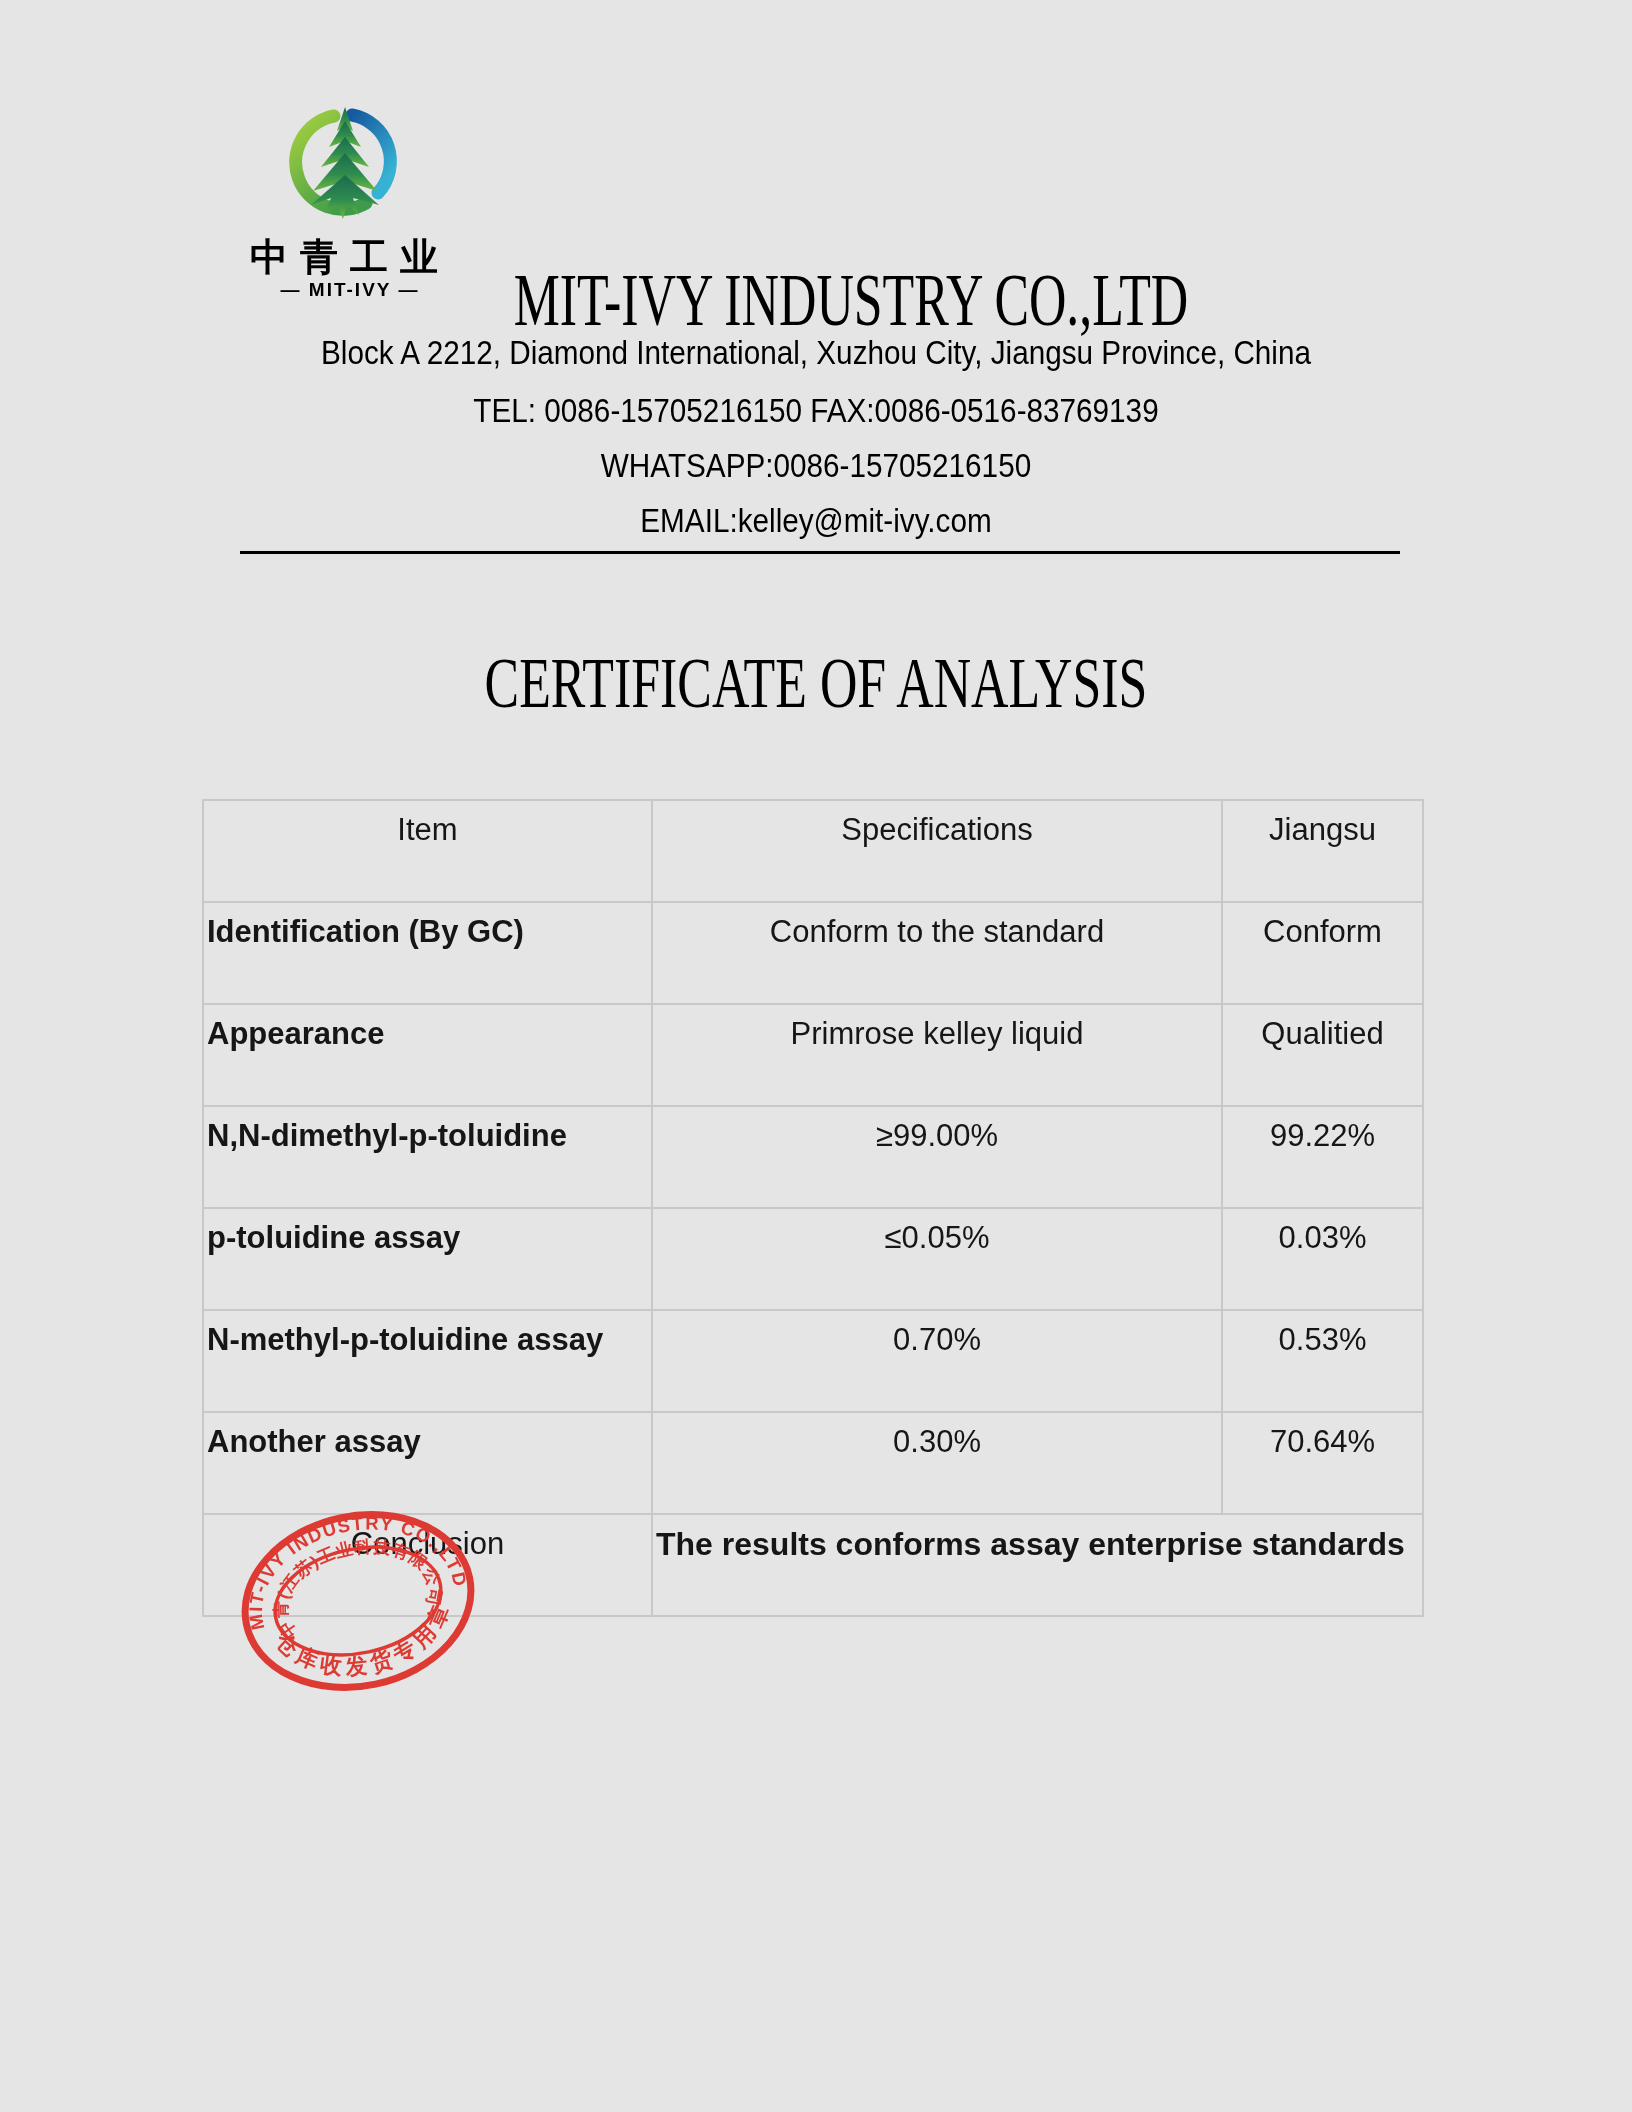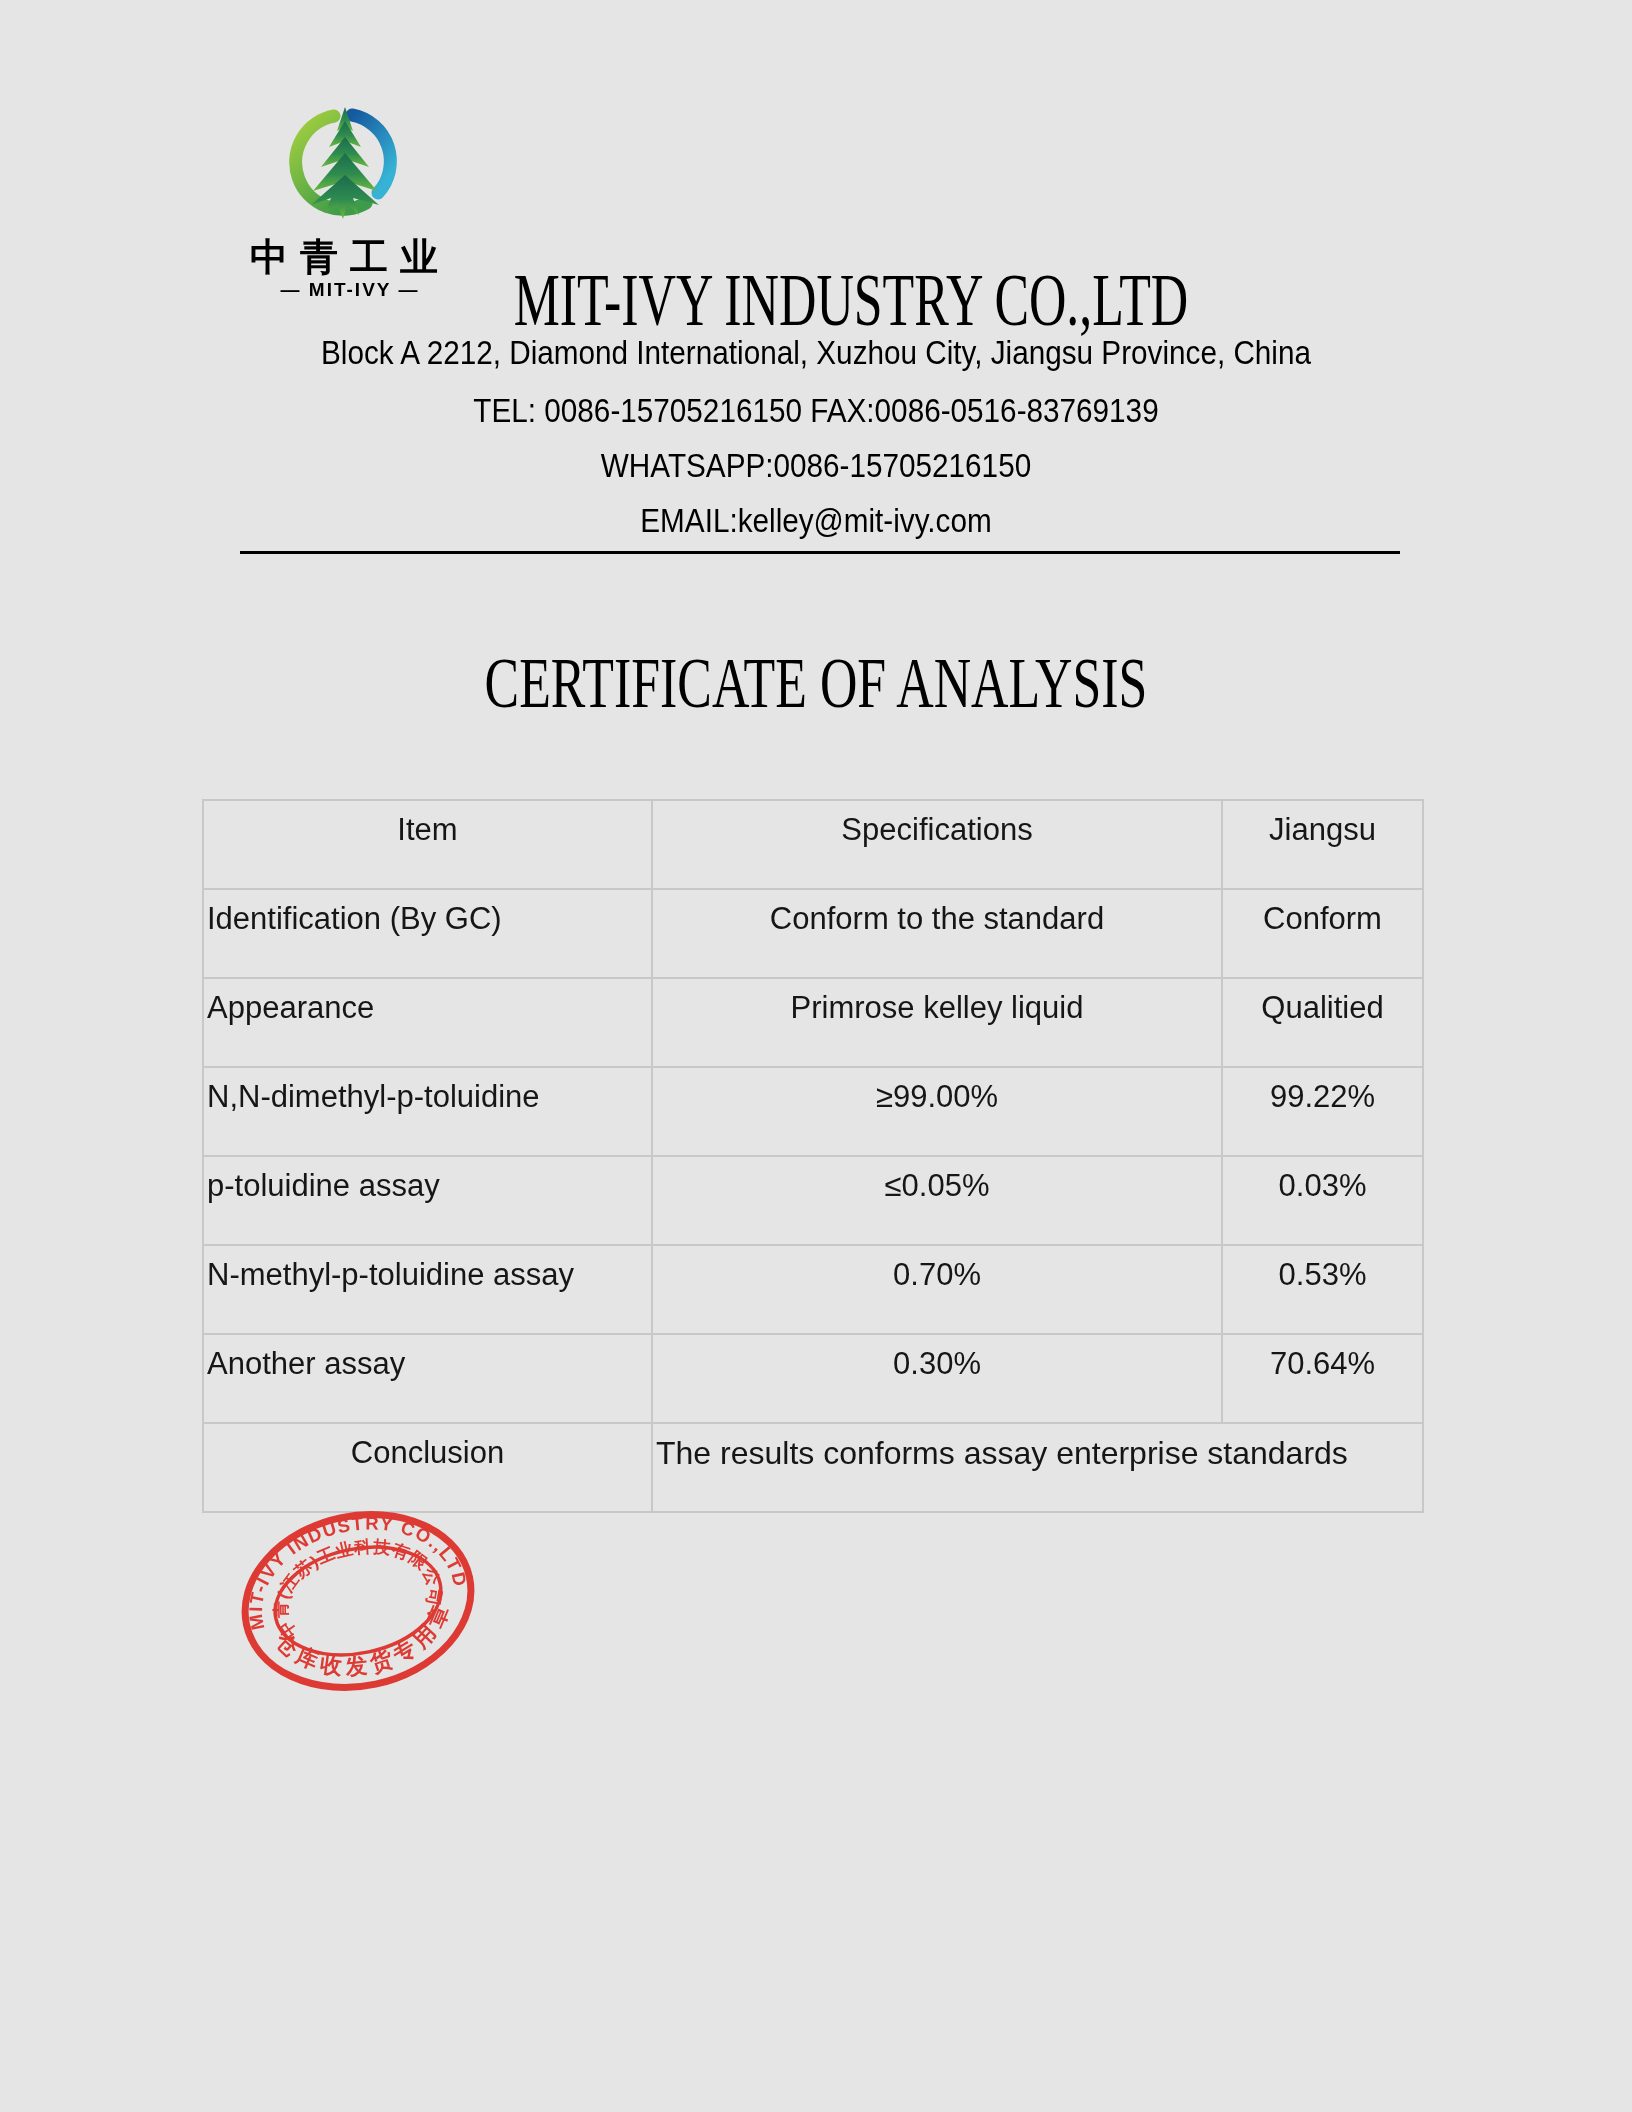--- a/index.html
+++ b/index.html
@@ -58,26 +58,26 @@
     position:absolute;left:202px;top:799px;width:1220px;
     border-collapse:collapse;table-layout:fixed;
   }
   table.coa col.c1{width:449px;}
   table.coa col.c2{width:570px;}
   table.coa col.c3{width:201px;}
   table.coa th, table.coa td{
     border:2px solid #c8c8c8;
     font-size:31px;font-weight:normal;
     vertical-align:top;
-    padding:11px 0 0 0;
+    padding:11px 0 13px 0;
     height:76px; 
     overflow:hidden;color:#161616;
   }
   table.coa .c-center{text-align:center;}
-  table.coa .c-left{text-align:left;padding-left:3px;}
+  table.coa .c-left{text-align:left;padding-left:3px;font-weight:bold;}
   table.coa td.concl-text{font-size:32px;}
   
   .stamp-svg{position:absolute;left:197px;top:1488px;width:322px;height:232px;}
   .stamp-svg text{
     font-family:"Liberation Sans", sans-serif;
     fill:#dd3a33;
   }
 </style>
 </head>
 <body>

